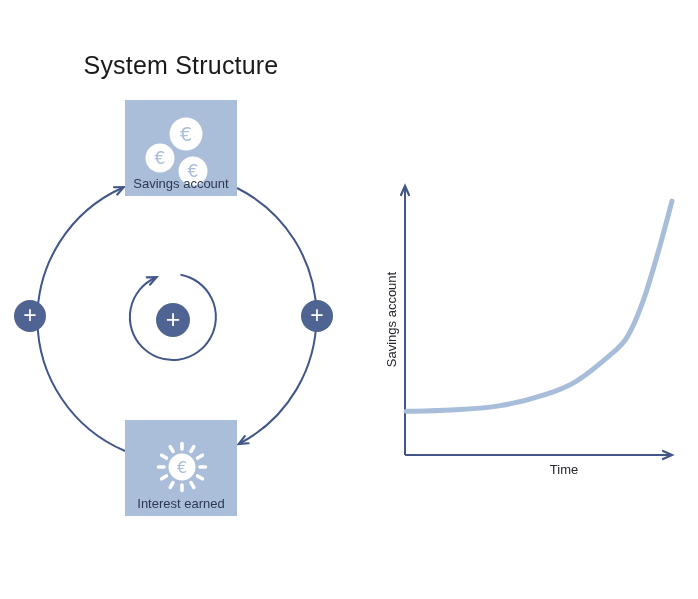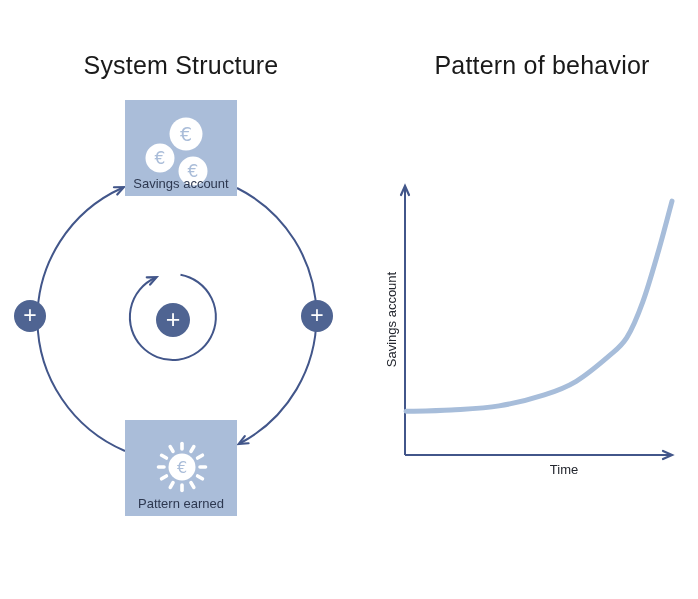--- a/index.html
+++ b/index.html
@@ -57,21 +57,20 @@
 
     <path class="stroke-dark" d="M 180.5 274.7 A 43 43 0 1 1 154.8 278" marker-end="url(#arrow)"></path>
 
     <path class="stroke-dark" d="M 405 455 L 405 188" marker-end="url(#arrow)"></path>
     <path class="stroke-dark" d="M 405 455 L 670 455" marker-end="url(#arrow)"></path>
 
     <path id="growth-curve" d="M406.0 411.3 C413.5 411.1 435.7 410.9 451.2 410.0 C466.7 409.0 483.6 408.4 499.1 405.9 C514.6 403.4 531.5 399.0 544.3 394.9 C557.2 390.8 565.6 387.7 576.2 381.3 C586.9 374.9 599.7 364.0 608.2 356.7 C616.6 349.4 621.0 346.7 626.8 337.6 C632.5 328.5 637.4 316.7 642.7 302.1 C648.1 287.6 653.8 267.1 658.7 250.3 C663.6 233.4 669.8 209.3 672.0 201.1"></path>
   </svg>
 
   <div class="title" id="title-left">System Structure</div>
-  <div class="title" id="title-right">Pattern of behavior</div>
 
   <div class="node-box" id="box-savings">
     <svg width="112" height="96" viewBox="0 0 112 96">
       <circle cx="35" cy="58" r="14.5" fill="#fff"></circle>
       <text class="coin-euro" x="35" y="64" font-size="17">€</text>
       <circle cx="61" cy="34" r="16.5" fill="#fff"></circle>
       <text class="coin-euro" x="61" y="41" font-size="19">€</text>
       <circle cx="68" cy="71" r="14.5" fill="#fff"></circle>
       <text class="coin-euro" x="68" y="77" font-size="17">€</text>
     </svg>
@@ -90,21 +89,21 @@
           <line x1="39.0" y1="47.0" x2="33.5" y2="47.0" class="ray"></line>
           <line x1="41.4" y1="38.0" x2="36.6" y2="35.3" class="ray"></line>
           <line x1="48.0" y1="31.4" x2="45.2" y2="26.6" class="ray"></line>
           <line x1="57.0" y1="29.0" x2="57.0" y2="23.5" class="ray"></line>
           <line x1="66.0" y1="31.4" x2="68.8" y2="26.6" class="ray"></line>
           <line x1="72.6" y1="38.0" x2="77.4" y2="35.2" class="ray"></line>
         </g>
       <circle cx="57" cy="47" r="13.5" fill="#fff"></circle>
       <text class="coin-euro" x="57" y="53" font-size="16">€</text>
     </svg>
-    <div class="node-label">Pattern earned</div>
+    <div class="node-label">Interest earned</div>
   </div>
 
   <div class="plus-node" id="plus-left">+</div>
   <div class="plus-node" id="plus-right">+</div>
   <div class="plus-node" id="plus-center">+</div>
 
   <div class="axis-label" id="ylabel">Savings account</div>
   <div class="axis-label" id="xlabel">Time</div>
 </div>
 

